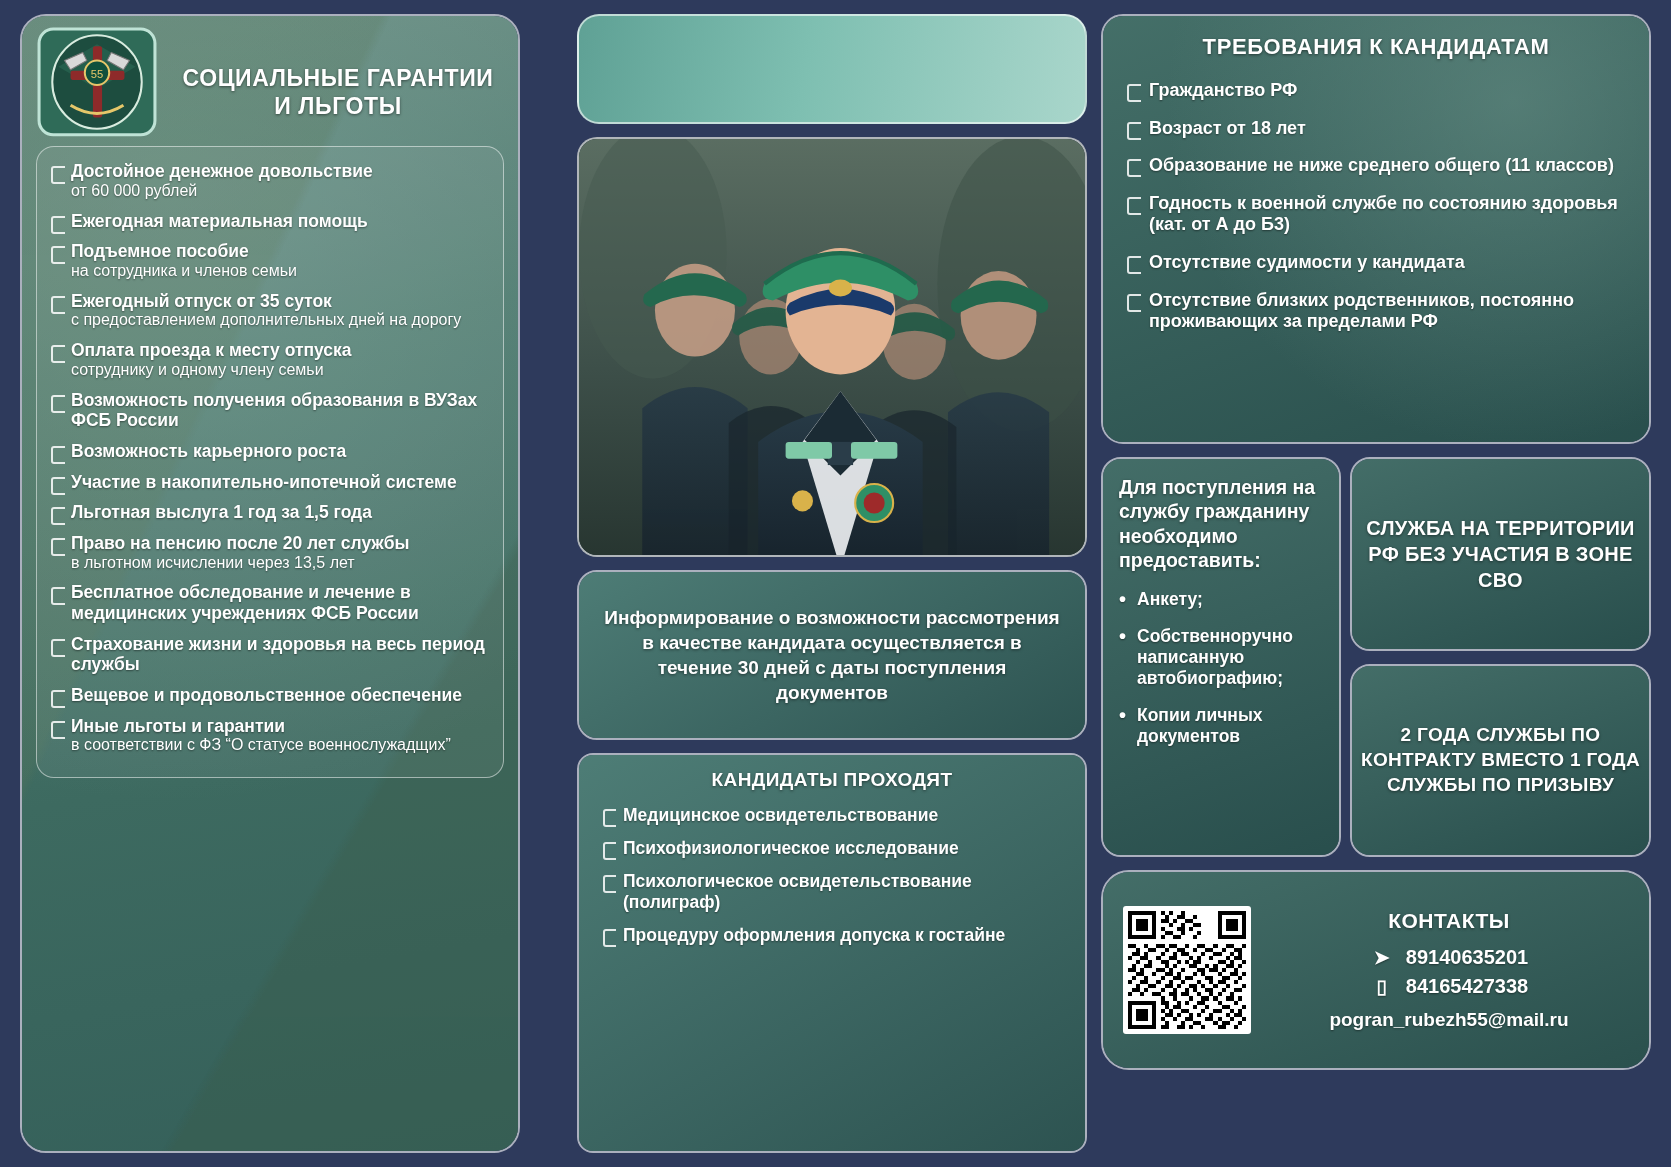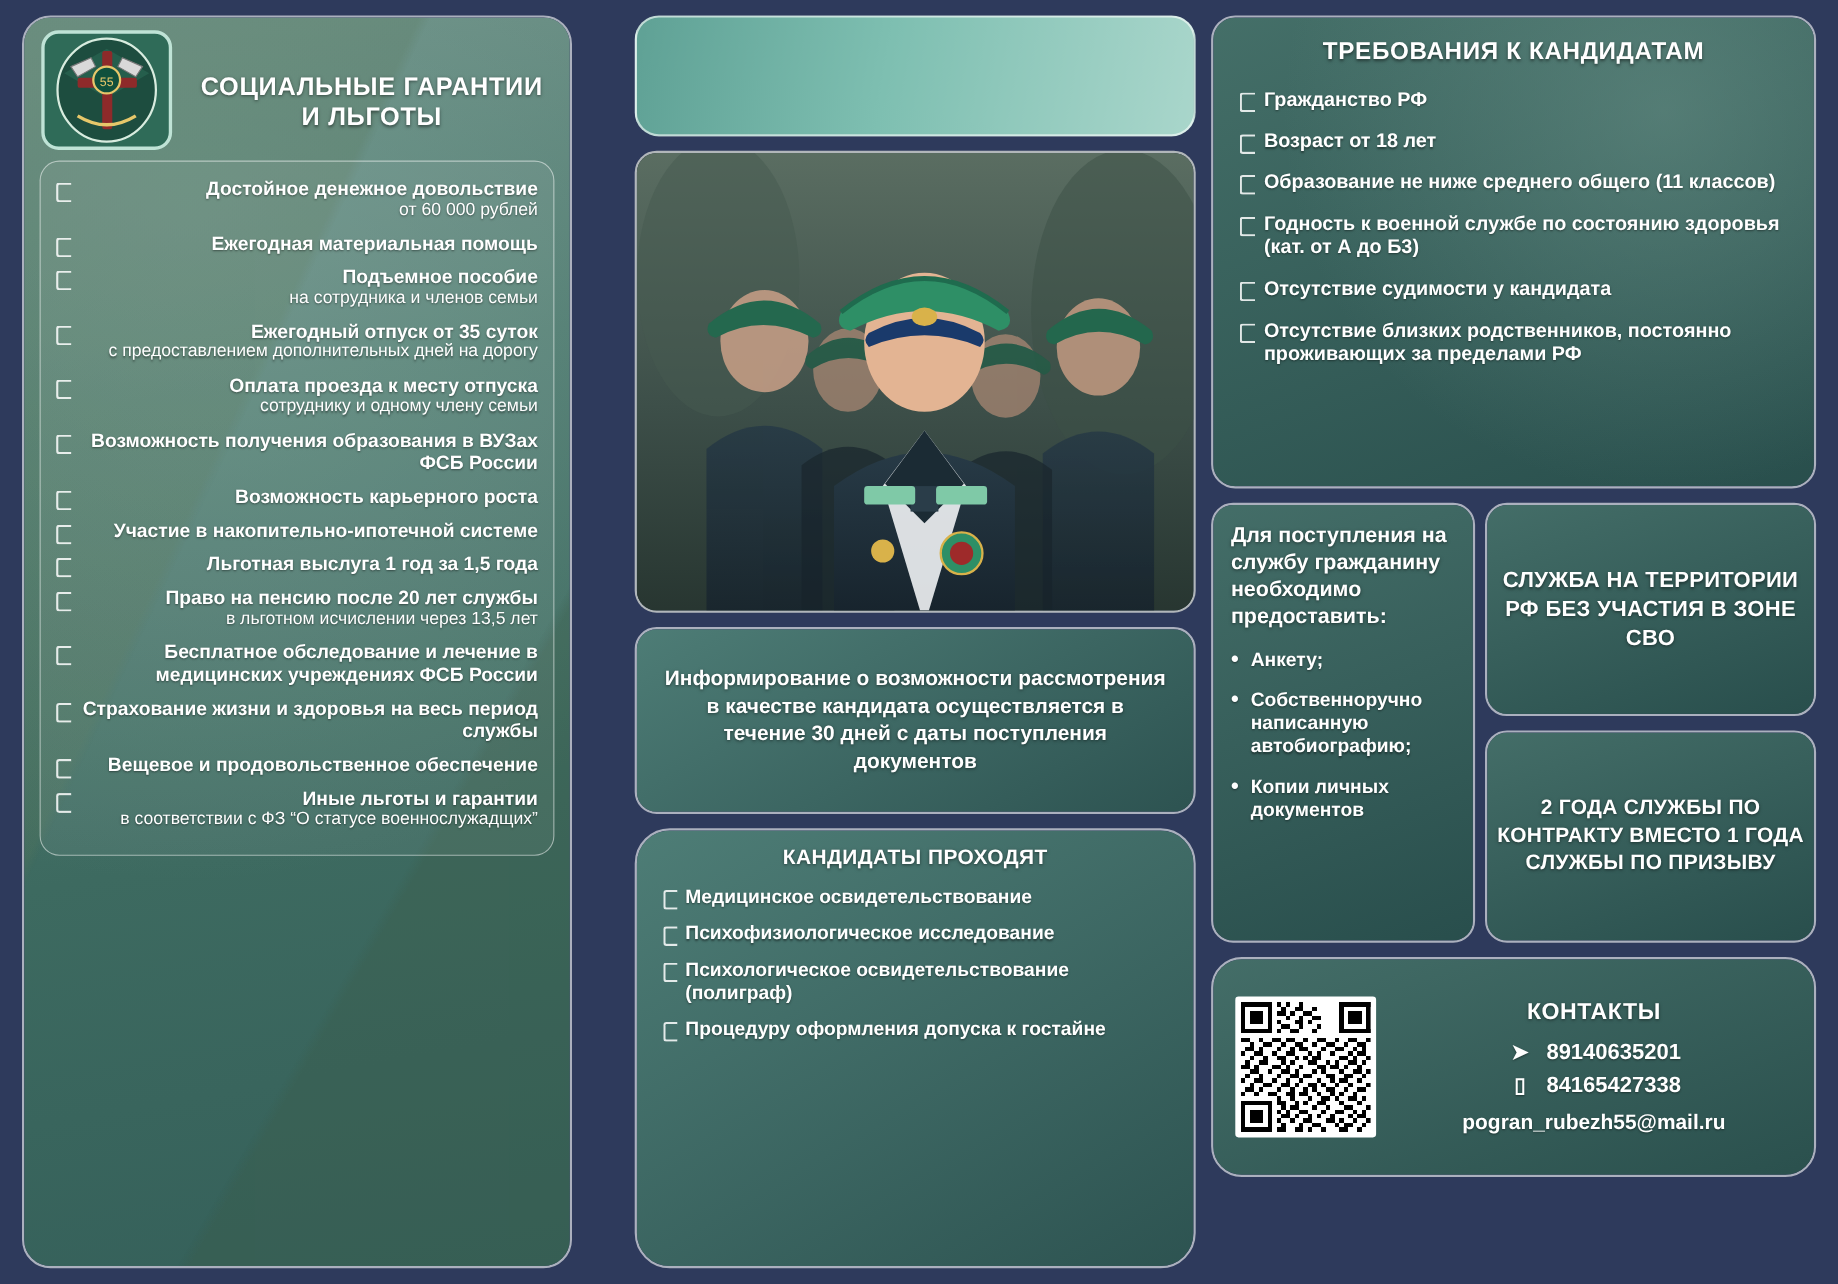--- a/index.html
+++ b/index.html
@@ -73,21 +73,20 @@
     background: rgba(255,255,255,0.06);
     border-radius: 18px;
     border: 1px solid rgba(255,255,255,0.5);
     padding: 12px 14px 14px 12px;
   }
   .bitem {
     position: relative;
     padding: 2px 0 8px 22px;
     color: #fff;
     line-height: 1.18;
-    text-align: right;
   }
   .bitem::before {
     content: "";
     position: absolute;
     left: 2px; top: 7px;
     width: 12px; height: 14px;
     border-left: 2px solid rgba(255,255,255,0.85);
     border-top: 2px solid rgba(255,255,255,0.85);
     border-bottom: 2px solid rgba(255,255,255,0.85);
     border-radius: 3px 0 0 3px;
@@ -132,21 +131,21 @@
   }
   .mid-info > * { position: relative; z-index: 1; }
   .mid-info p {
     color: #fff; font-weight: bold; font-size: 19px;
     text-align: center; line-height: 1.32;
     text-shadow: 0 1px 3px rgba(0,0,0,0.5);
   }
 
   .mid-cand {
     flex: 1;
-    border-radius: 32px;
+    border-radius: 16px;
     border: 2px solid rgba(255,255,255,0.6);
     position: relative;
     overflow: hidden;
     padding: 14px 22px 16px 22px;
   }
   .mid-cand::before {
     content: "";
     position: absolute; inset: 0;
     background: linear-gradient(150deg, rgba(80,130,120,0.93), rgba(45,85,80,0.93));
     z-index: 0;

